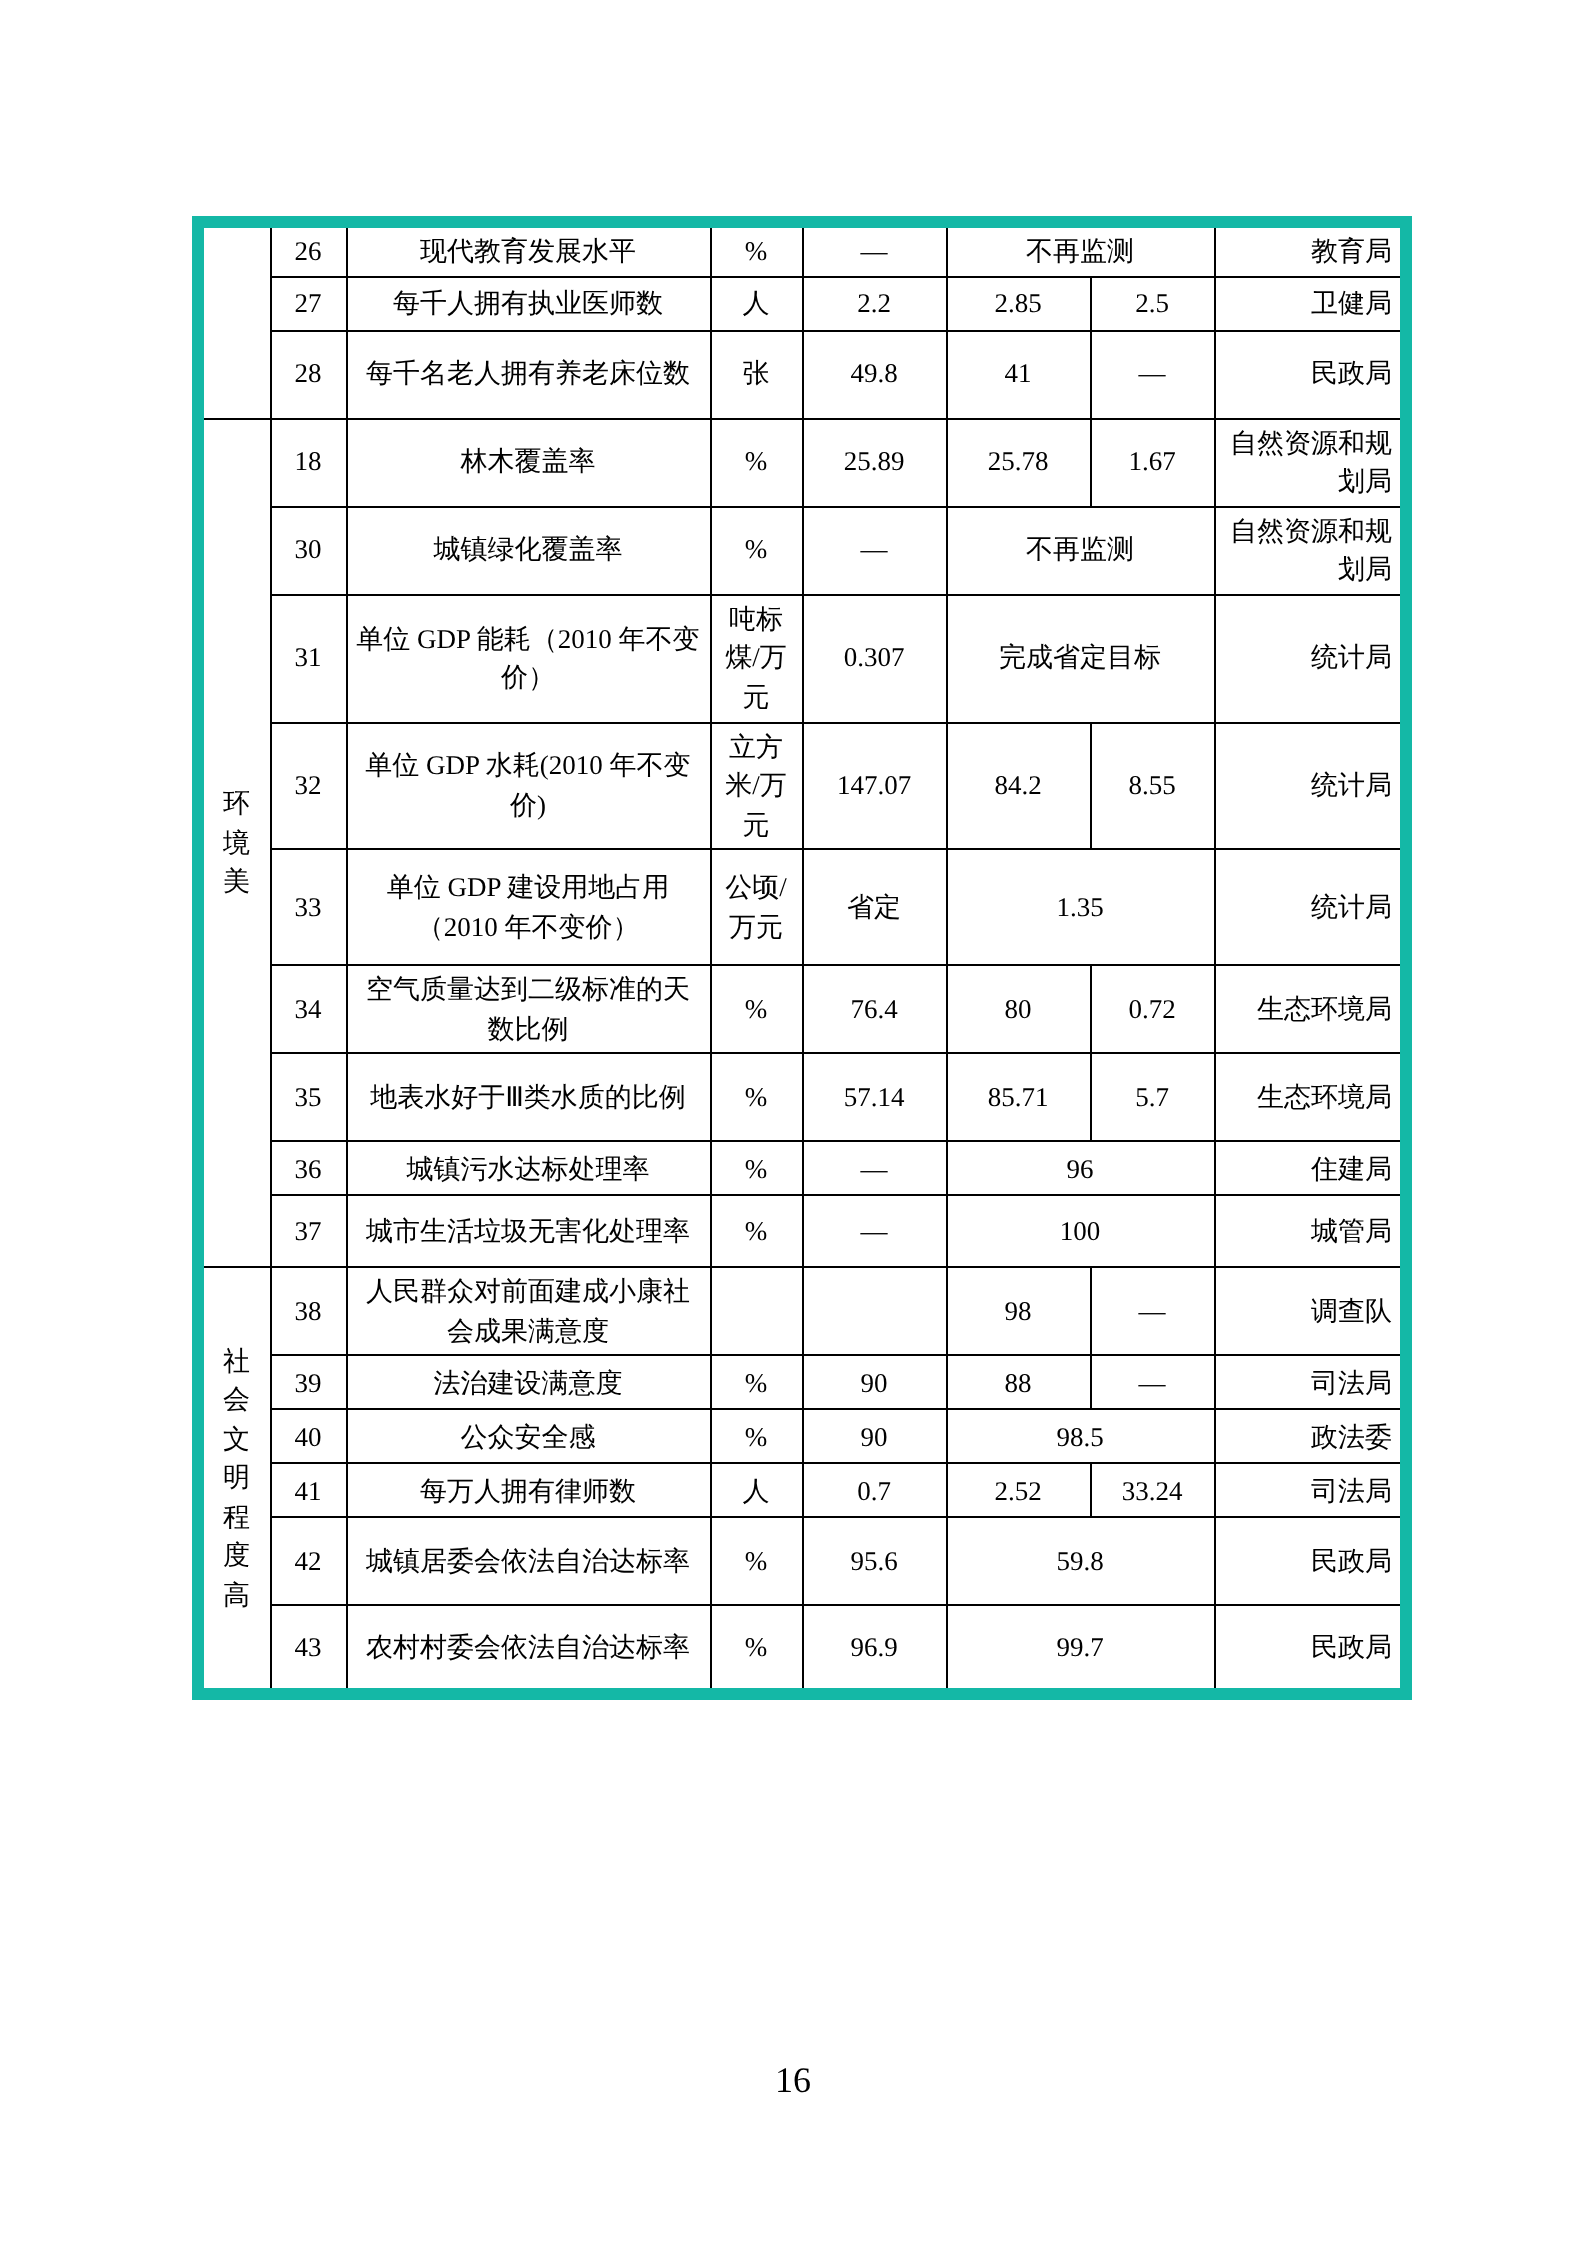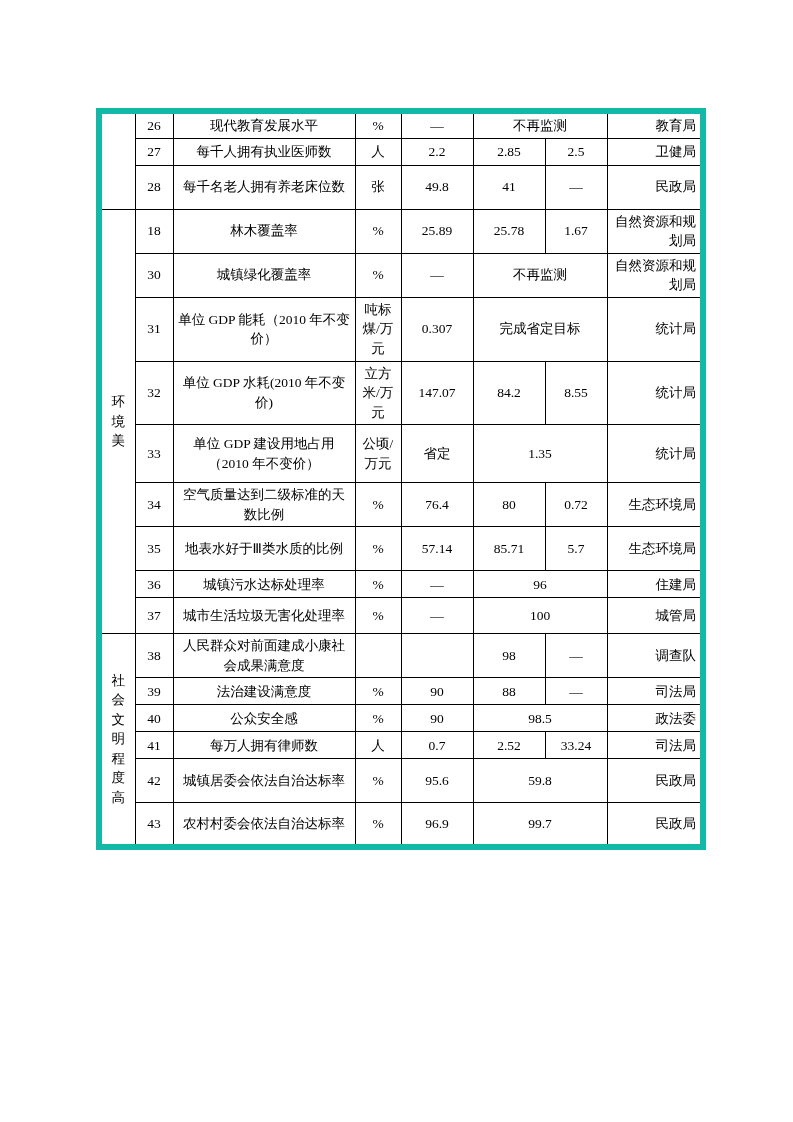--- a/index.html
+++ b/index.html
@@ -284,13 +284,14 @@
           <td class="name">农村村委会依法自治达标率</td>
           <td class="unit">%</td>
           <td class="val">96.9</td>
           <td class="val" colspan="2">99.7</td>
           <td class="dept">民政局</td>
         </tr>
       </tbody>
     </table>
   </div>
 
+  <div class="pagenum">16</div>
 </div>
 
 </body></html>

